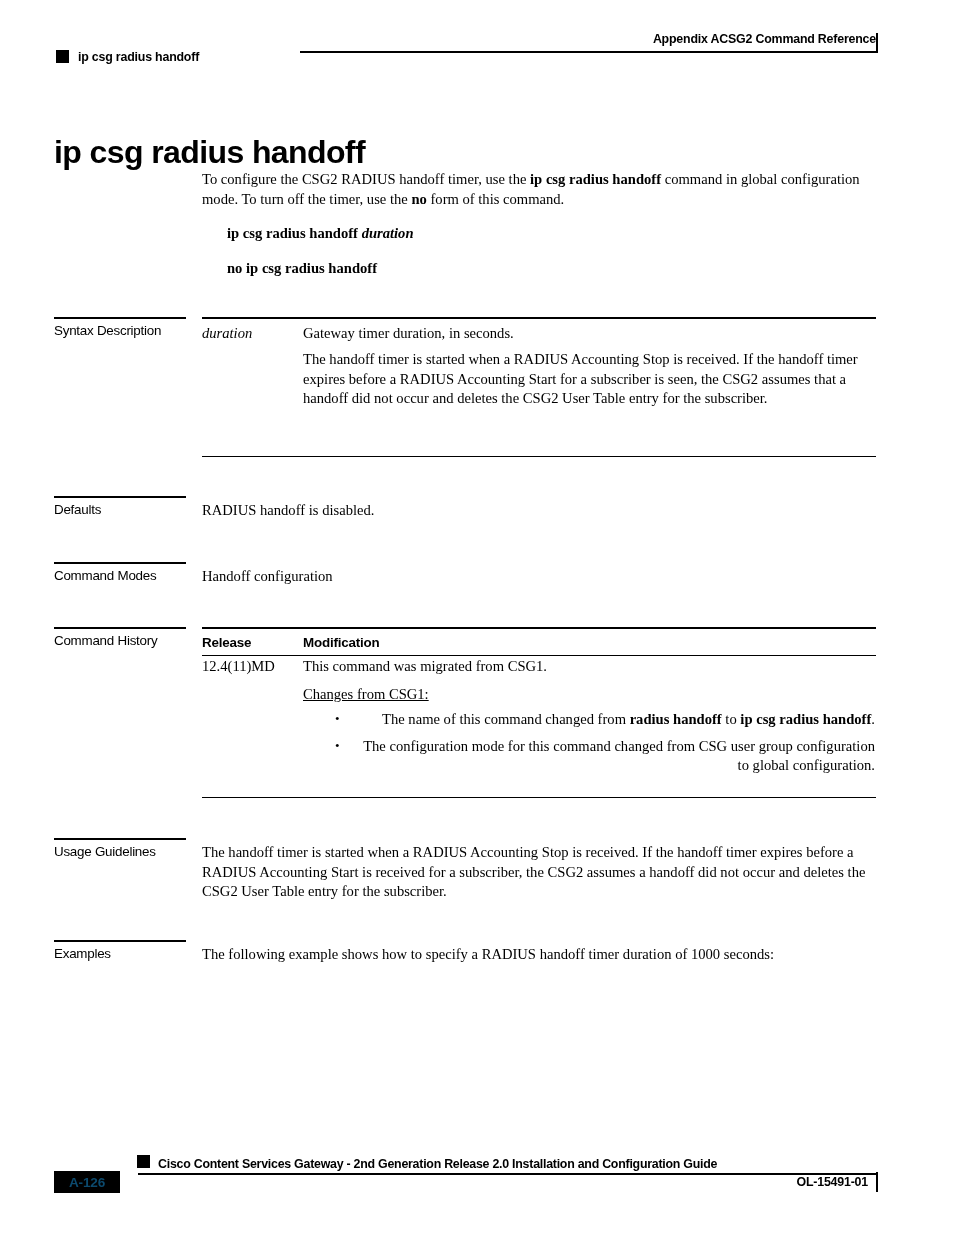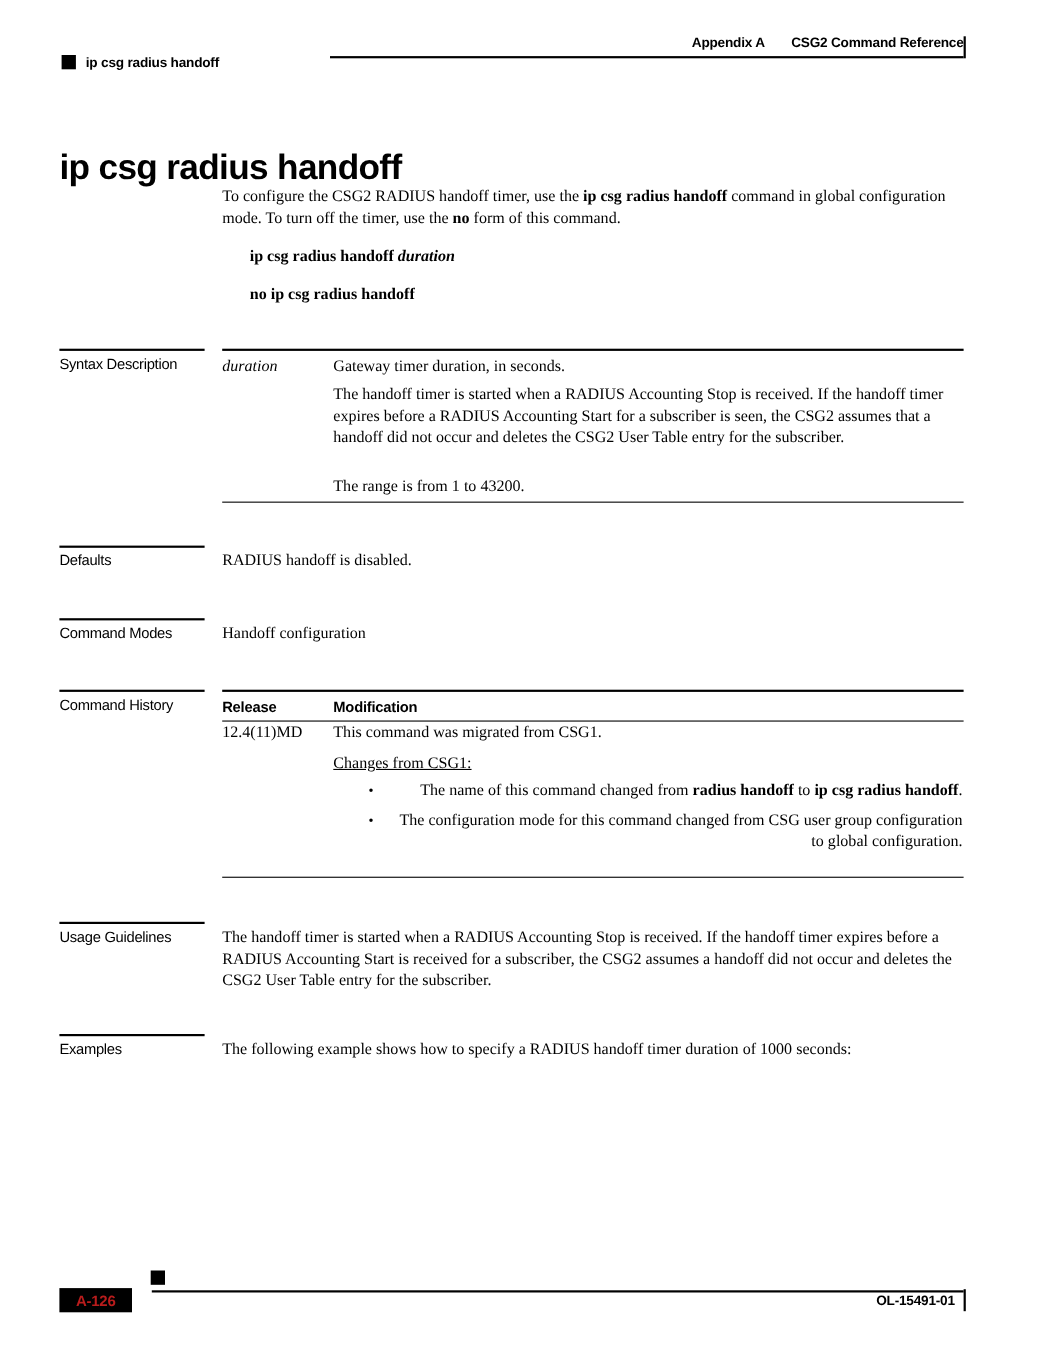--- a/index.html
+++ b/index.html
@@ -21,21 +21,21 @@
   .hdr-right {
     position: absolute;
     right: 78px;
     top: 32px;
     font-family: "Liberation Sans Narrow", "Liberation Sans", sans-serif;
     font-weight: bold;
     font-size: 12.4px;
     letter-spacing: -0.2px;
     white-space: nowrap;
     display: flex;
-    gap: 24px;
+    gap: 0;
     align-items: center;
   }
   .hdr-rule {
     position: absolute;
     left: 300px;
     right: 78px;
     top: 51px;
     height: 2px;
     background: #000;
   }
@@ -228,21 +228,21 @@
   }
   .ftr-pagenum {
     position: absolute;
     left: 54px;
     top: 1172px;
     width: 66px;
     height: 21px;
     display: flex;
     align-items: center;
     justify-content: center;
-    color: #b91c1c;
+    color: #0c4a6e;
     font-family: "Liberation Sans Narrow", "Liberation Sans", sans-serif;
     font-weight: bold;
     font-size: 13.6px;
     letter-spacing: -0.2px;
   }
   .ftr-docid {
     position: absolute;
     right: 86px;
     top: 1175px;
     font-family: "Liberation Sans Narrow", "Liberation Sans", sans-serif;
@@ -281,21 +281,20 @@
   <div class="label-col" style="top:323px;">Syntax Description</div>
 
   <div class="full-rule rule-thick" style="top:317px;"></div>
 
   <div class="tcol-a italic" style="top:324px;">duration</div>
 
   <div class="tcol-b" style="top:324px;">Gateway timer duration, in seconds.</div>
 
   <div class="tcol-b" style="top:350px;">The handoff timer is started when a RADIUS Accounting Stop is received. If the handoff timer expires before a RADIUS Accounting Start for a subscriber is seen, the CSG2 assumes that a handoff did not occur and deletes the CSG2 User Table entry for the subscriber.</div>
 
-  <div class="tcol-b" style="top:433px;">The range is from 1 to 43200.</div>
 
   <div class="full-rule rule-thin" style="top:456px;"></div>
 
   <div class="label-rule" style="top:496px;"></div>
   <div class="label-col" style="top:502px;">Defaults</div>
   <div class="body-col para" style="top:501px;">RADIUS handoff is disabled.</div>
 
   <div class="label-rule" style="top:562px;"></div>
   <div class="label-col" style="top:568px;">Command Modes</div>
   <div class="body-col para" style="top:567px;">Handoff configuration</div>
@@ -327,19 +326,20 @@
 
   <div class="label-rule" style="top:838px;"></div>
   <div class="label-col" style="top:844px;">Usage Guidelines</div>
   <div class="body-col para" style="top:843px; width:674px;">The handoff timer is started when a RADIUS Accounting Stop is received. If the handoff timer expires before a RADIUS Accounting Start is received for a subscriber, the CSG2 assumes a handoff did not occur and deletes the CSG2 User Table entry for the subscriber.</div>
 
   <div class="label-rule" style="top:940px;"></div>
   <div class="label-col" style="top:946px;">Examples</div>
   <div class="body-col para" style="top:945px;">The following example shows how to specify a RADIUS handoff timer duration of 1000 seconds:</div>
 
   <div class="ftr-square"></div>
+  <div class="ftr-title">Cisco Content Services Gateway - 2nd Generation Release 2.0 Installation and Configuration Guide</div>
   <div class="ftr-rule"></div>
   <div class="ftr-tick"></div>
   <div class="ftr-pagebox"></div>
   <div class="ftr-pagenum">A-126</div>
   <div class="ftr-docid">OL-15491-01</div>
 
 </div>
 
 </body></html>

